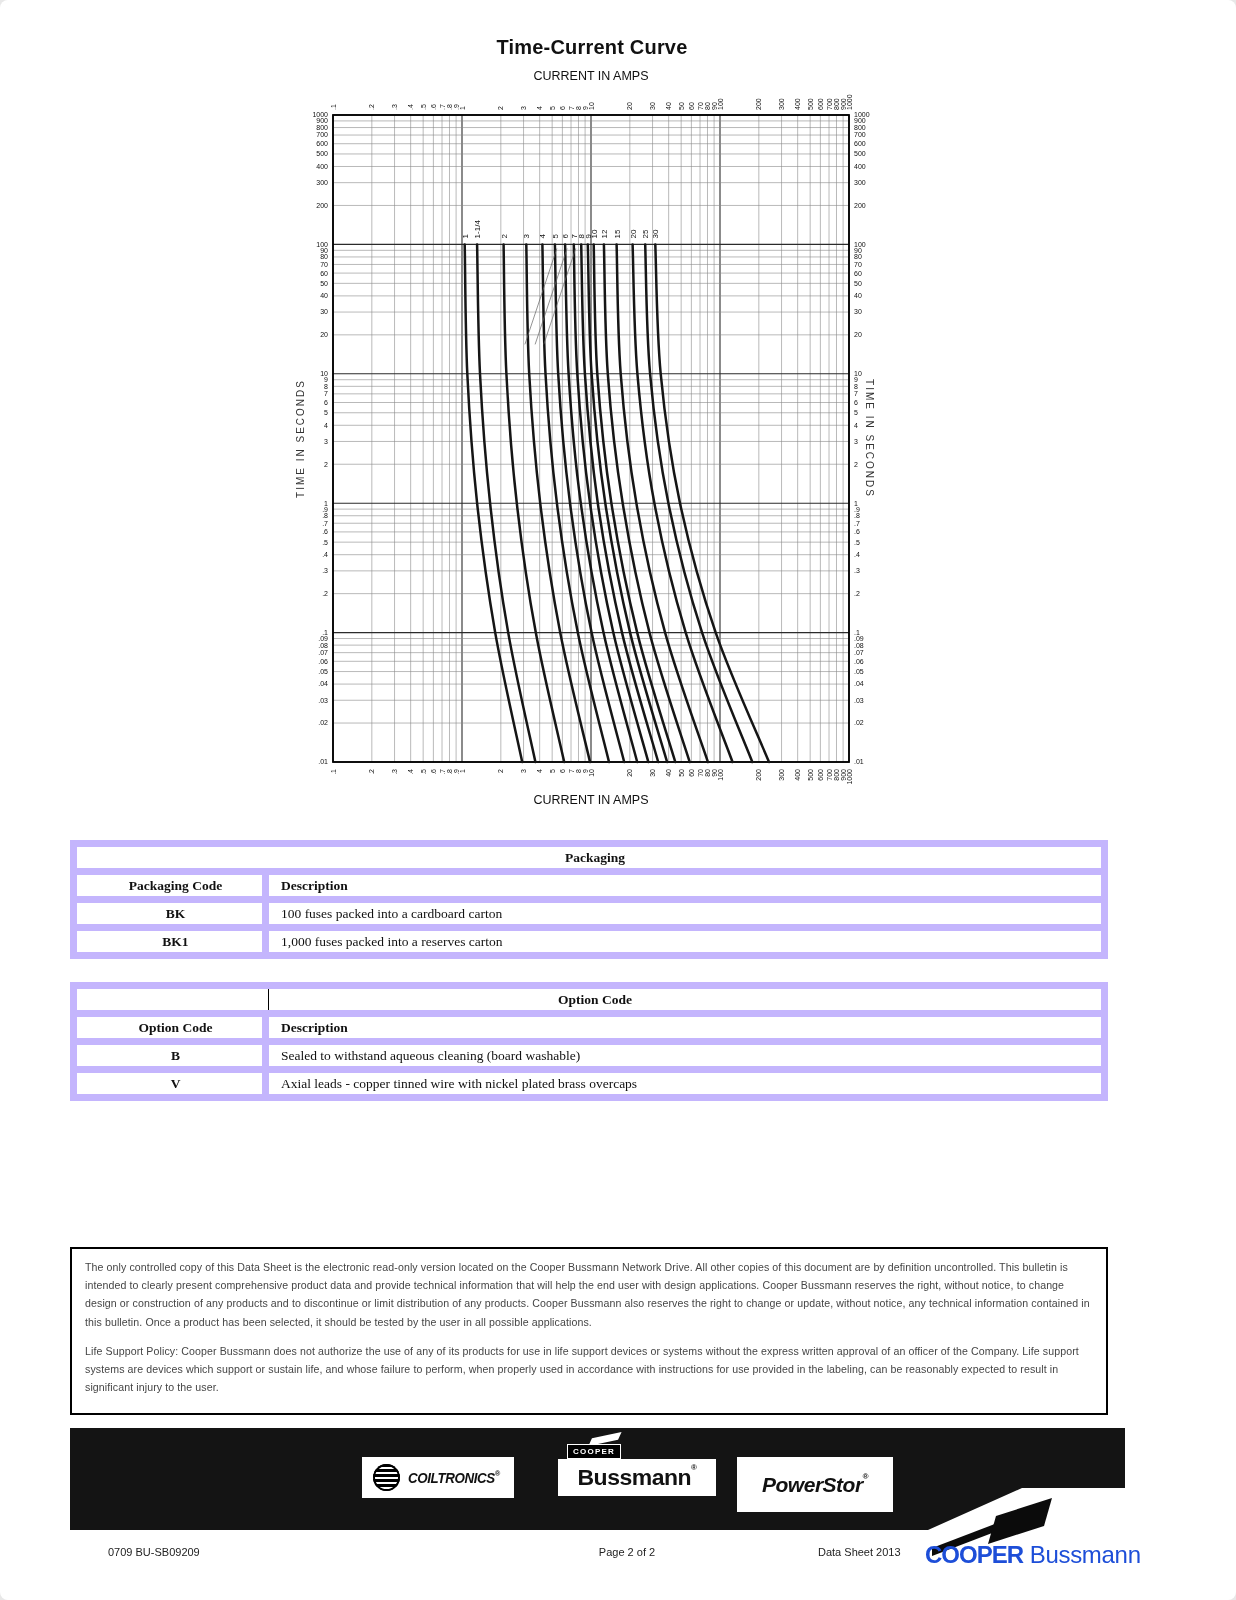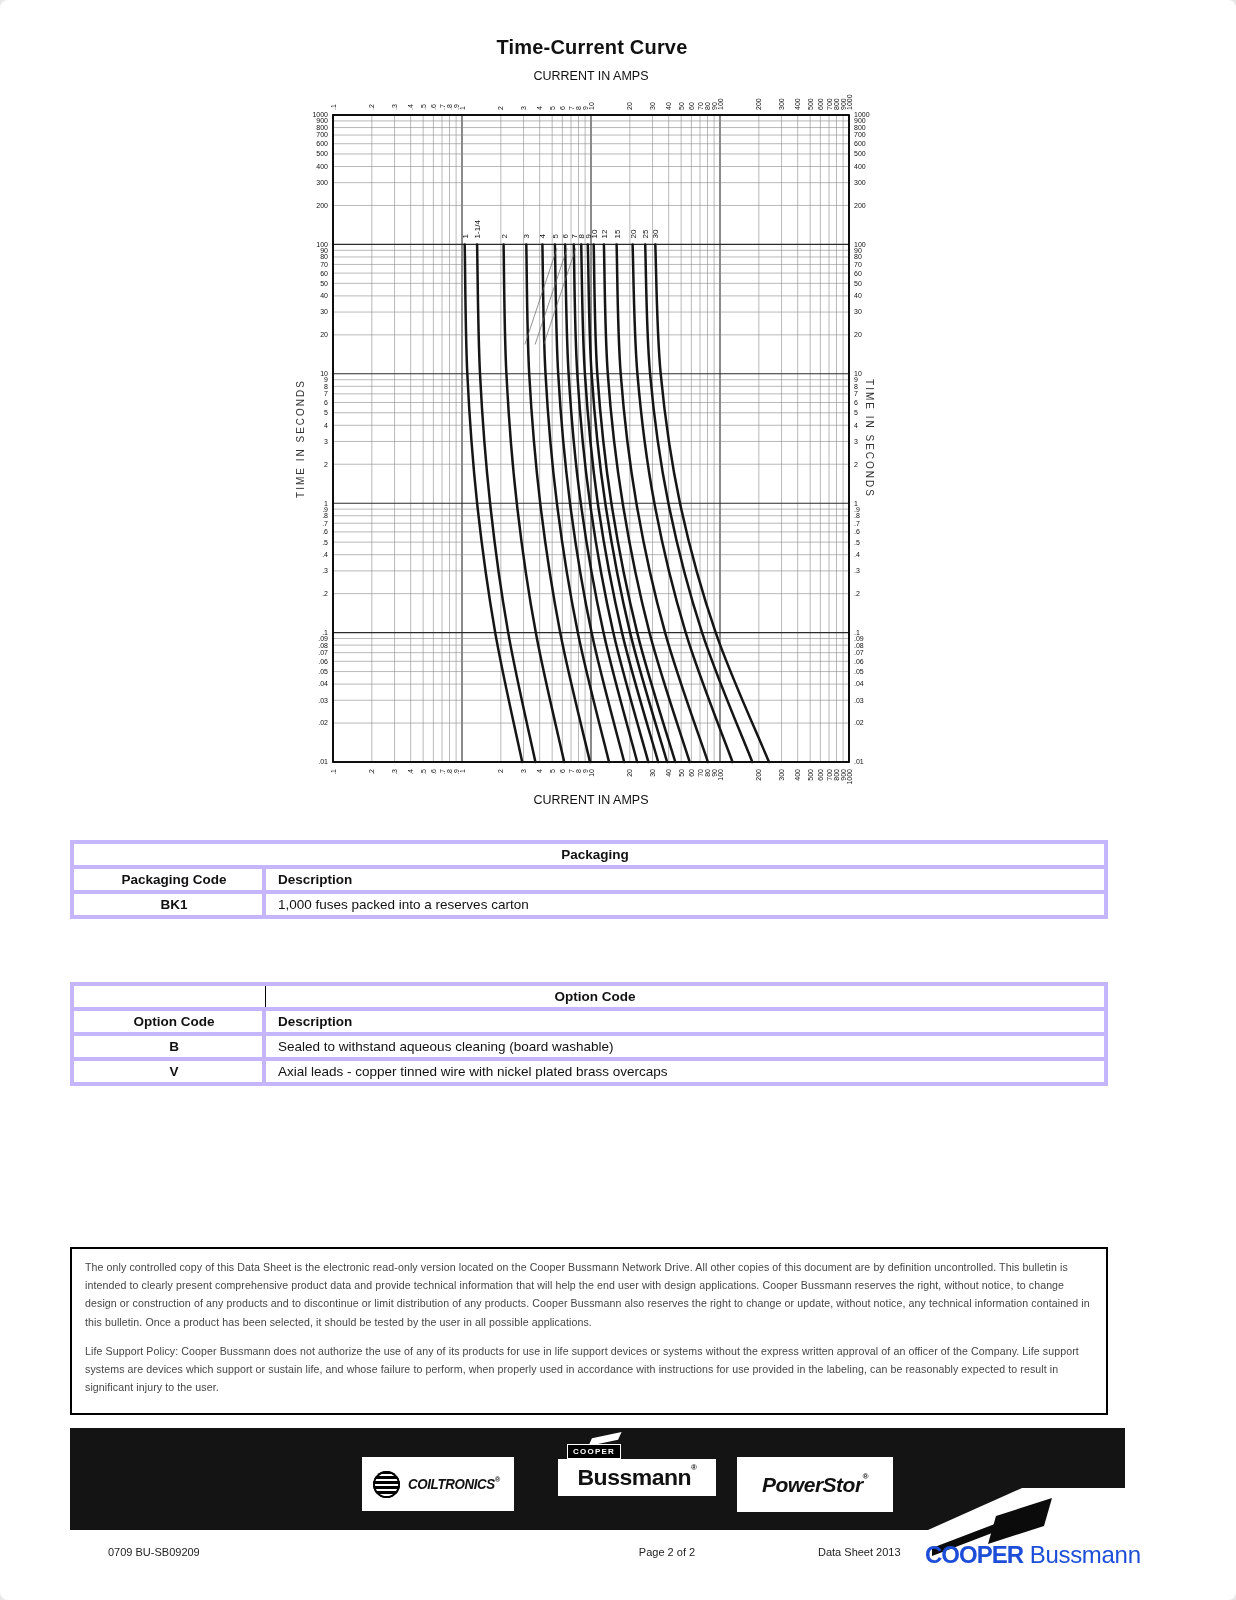--- a/index.html
+++ b/index.html
@@ -7,60 +7,60 @@
         font-family:"Liberation Sans", sans-serif;color:#111;overflow:hidden;border-radius:8px;}
   .abs{position:absolute;}
 
   
   .chart-title{top:36px;left:592px;transform:translateX(-50%);font-size:20px;font-weight:bold;
                letter-spacing:.2px;white-space:nowrap;}
   #tcc-svg{top:0;left:0;}
 
   
   .data-table{border-collapse:collapse;width:1038px;table-layout:fixed;}
-  .data-table td,.data-table th{border:4px solid #c4b5fd;padding:0 0 0 12px;font-size:13.5px;height:21px;
-       overflow:hidden;white-space:nowrap;}
+  .data-table td,.data-table th{border:7px solid #c4b5fd;padding:0 0 0 12px;font-size:13.5px;height:21px;
+       overflow:hidden;white-space:nowrap;font-family:Liberation Serif, serif;}
   .data-table{border:2px solid #000;}
   .title-cell{font-size:15px;font-weight:bold;text-align:center;height:23px;}
   .col-code{width:192px;}
   .hdr{font-weight:bold;text-align:left;padding-left:20px;}
   .hdr-code{font-weight:bold;text-align:center;}
   .code-cell{font-weight:bold;text-align:center;}
   .desc-cell{padding-left:20px;text-align:left;}
   .option-table .title-cell{position:relative;}
   .option-table .title-cell:after{content:"";position:absolute;left:191px;top:0;bottom:0;width:1px;background:#000;}
 
   
   .disclaimer{top:1247px;left:70px;width:1038px;height:168px;border:2px solid #000;box-sizing:border-box;
               padding:9px 13px;color:#454545;}
   .disclaimer p{margin:0 0 11px 0;font-size:10.6px;line-height:1.72;letter-spacing:.1px;}
 
   
   #footer-svg{top:1420px;left:0;}
   .copyright{top:1436px;left:89px;color:#fff;font-size:12.5px;font-weight:bold;letter-spacing:2px;
              line-height:17.5px;white-space:nowrap;}
   .logo-box{background:#fff;display:flex;align-items:center;justify-content:center;}
-  .coiltronics{top:1457px;left:362px;width:152px;height:54px;gap:4px;align-items:center;}
+  .coiltronics{top:1457px;left:362px;width:152px;height:41px;gap:4px;align-items:center;}
   .coil-disc{width:27px;height:27px;border-radius:50%;flex:0 0 auto;
      background:repeating-linear-gradient(#000 0 3px,#fff 3px 5px);box-shadow:inset 0 0 0 2px #000;}
   .coil-text{font-size:14.5px;font-weight:800;font-style:italic;letter-spacing:-.4px;transform:scaleX(.92);}
   .bussmann-wrap{top:1433px;left:558px;width:158px;height:67px;}
   .buss-flag{position:absolute;left:34px;top:2px;width:26px;height:8px;background:#fff;transform:skewX(-35deg) rotate(-14deg);}
   .buss-mini{position:absolute;left:9px;top:11px;width:52px;height:13px;background:#000;border:1px solid #fff;
              color:#fff;font-size:8px;font-weight:bold;letter-spacing:1.2px;text-align:center;line-height:13px;}
   .buss-box{position:absolute;left:0;top:26px;width:158px;height:37px;}
   .buss-text{font-size:23px;font-weight:800;letter-spacing:-.5px;transform:scaleY(.95);}
   .powerstor{top:1457px;left:737px;width:156px;height:55px;}
   .power-text{font-size:21px;font-weight:800;font-style:italic;letter-spacing:-.5px;}
   sup.reg{font-size:8px;vertical-align:top;line-height:1;}
 
   
   .pf{top:1546px;font-size:11px;color:#222;white-space:nowrap;}
   .doc-code{left:72px;padding-left:36px;}
-  .page-num{left:667px;transform:translateX(-50%);}
+  .page-num{left:627px;transform:translateX(-50%);}
   .ds-num{left:818px;}
   .cooper-logo-text{top:1541px;left:925px;font-size:24px;white-space:nowrap;color:#1d4ed8;}
   .cooper-bold{font-weight:800;letter-spacing:-1px;}
   .cooper-reg{font-weight:500;letter-spacing:-.3px;}
 </style>
 </head>
 <body>
 
 <div class="page">
 
@@ -381,20 +381,24 @@
       <tr>
         <td colspan="2" class="title-cell">Packaging</td>
       </tr>
       <tr>
         <td class="hdr-code">Packaging Code</td>
         <td class="hdr">Description</td>
       </tr>
     </tbody>
     <tbody>
         <tr>
+          <td class="code-cell">BK</td>
+          <td class="desc-cell">100 fuses packed into a cardboard carton</td>
+        </tr>
+        <tr>
           <td class="code-cell">BK1</td>
           <td class="desc-cell">1,000 fuses packed into a reserves carton</td>
         </tr>
       </tbody>
   </table>
 
   <table class="abs data-table option-table" style="top:982px;left:70px;">
     <colgroup>
         <col class="col-code">
         <col>

